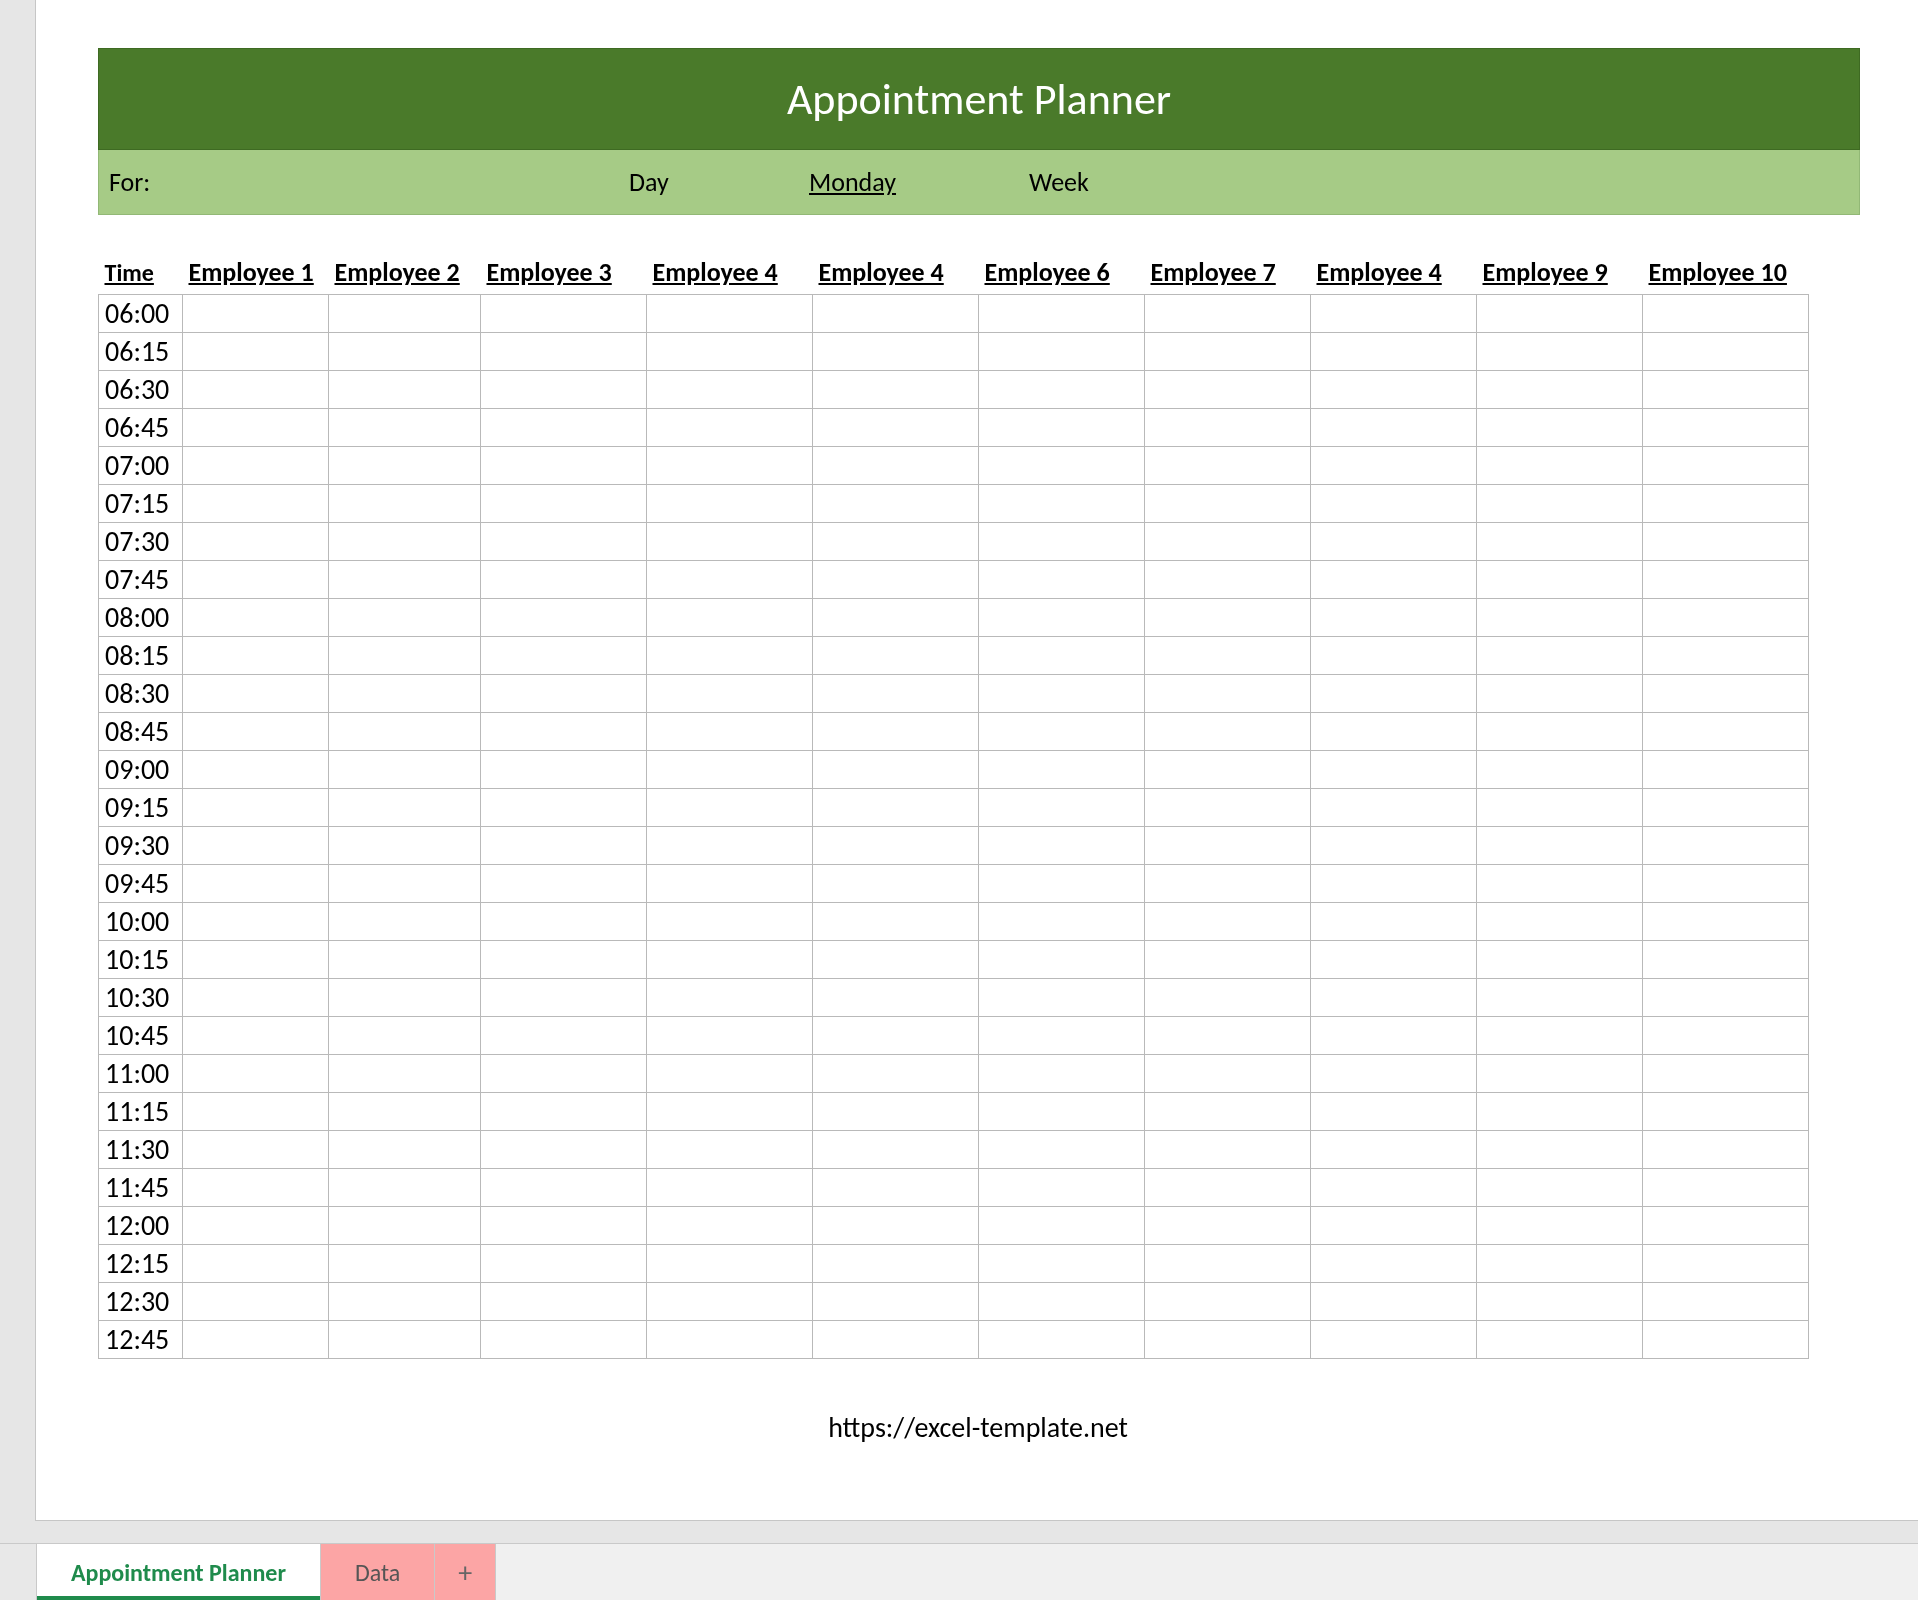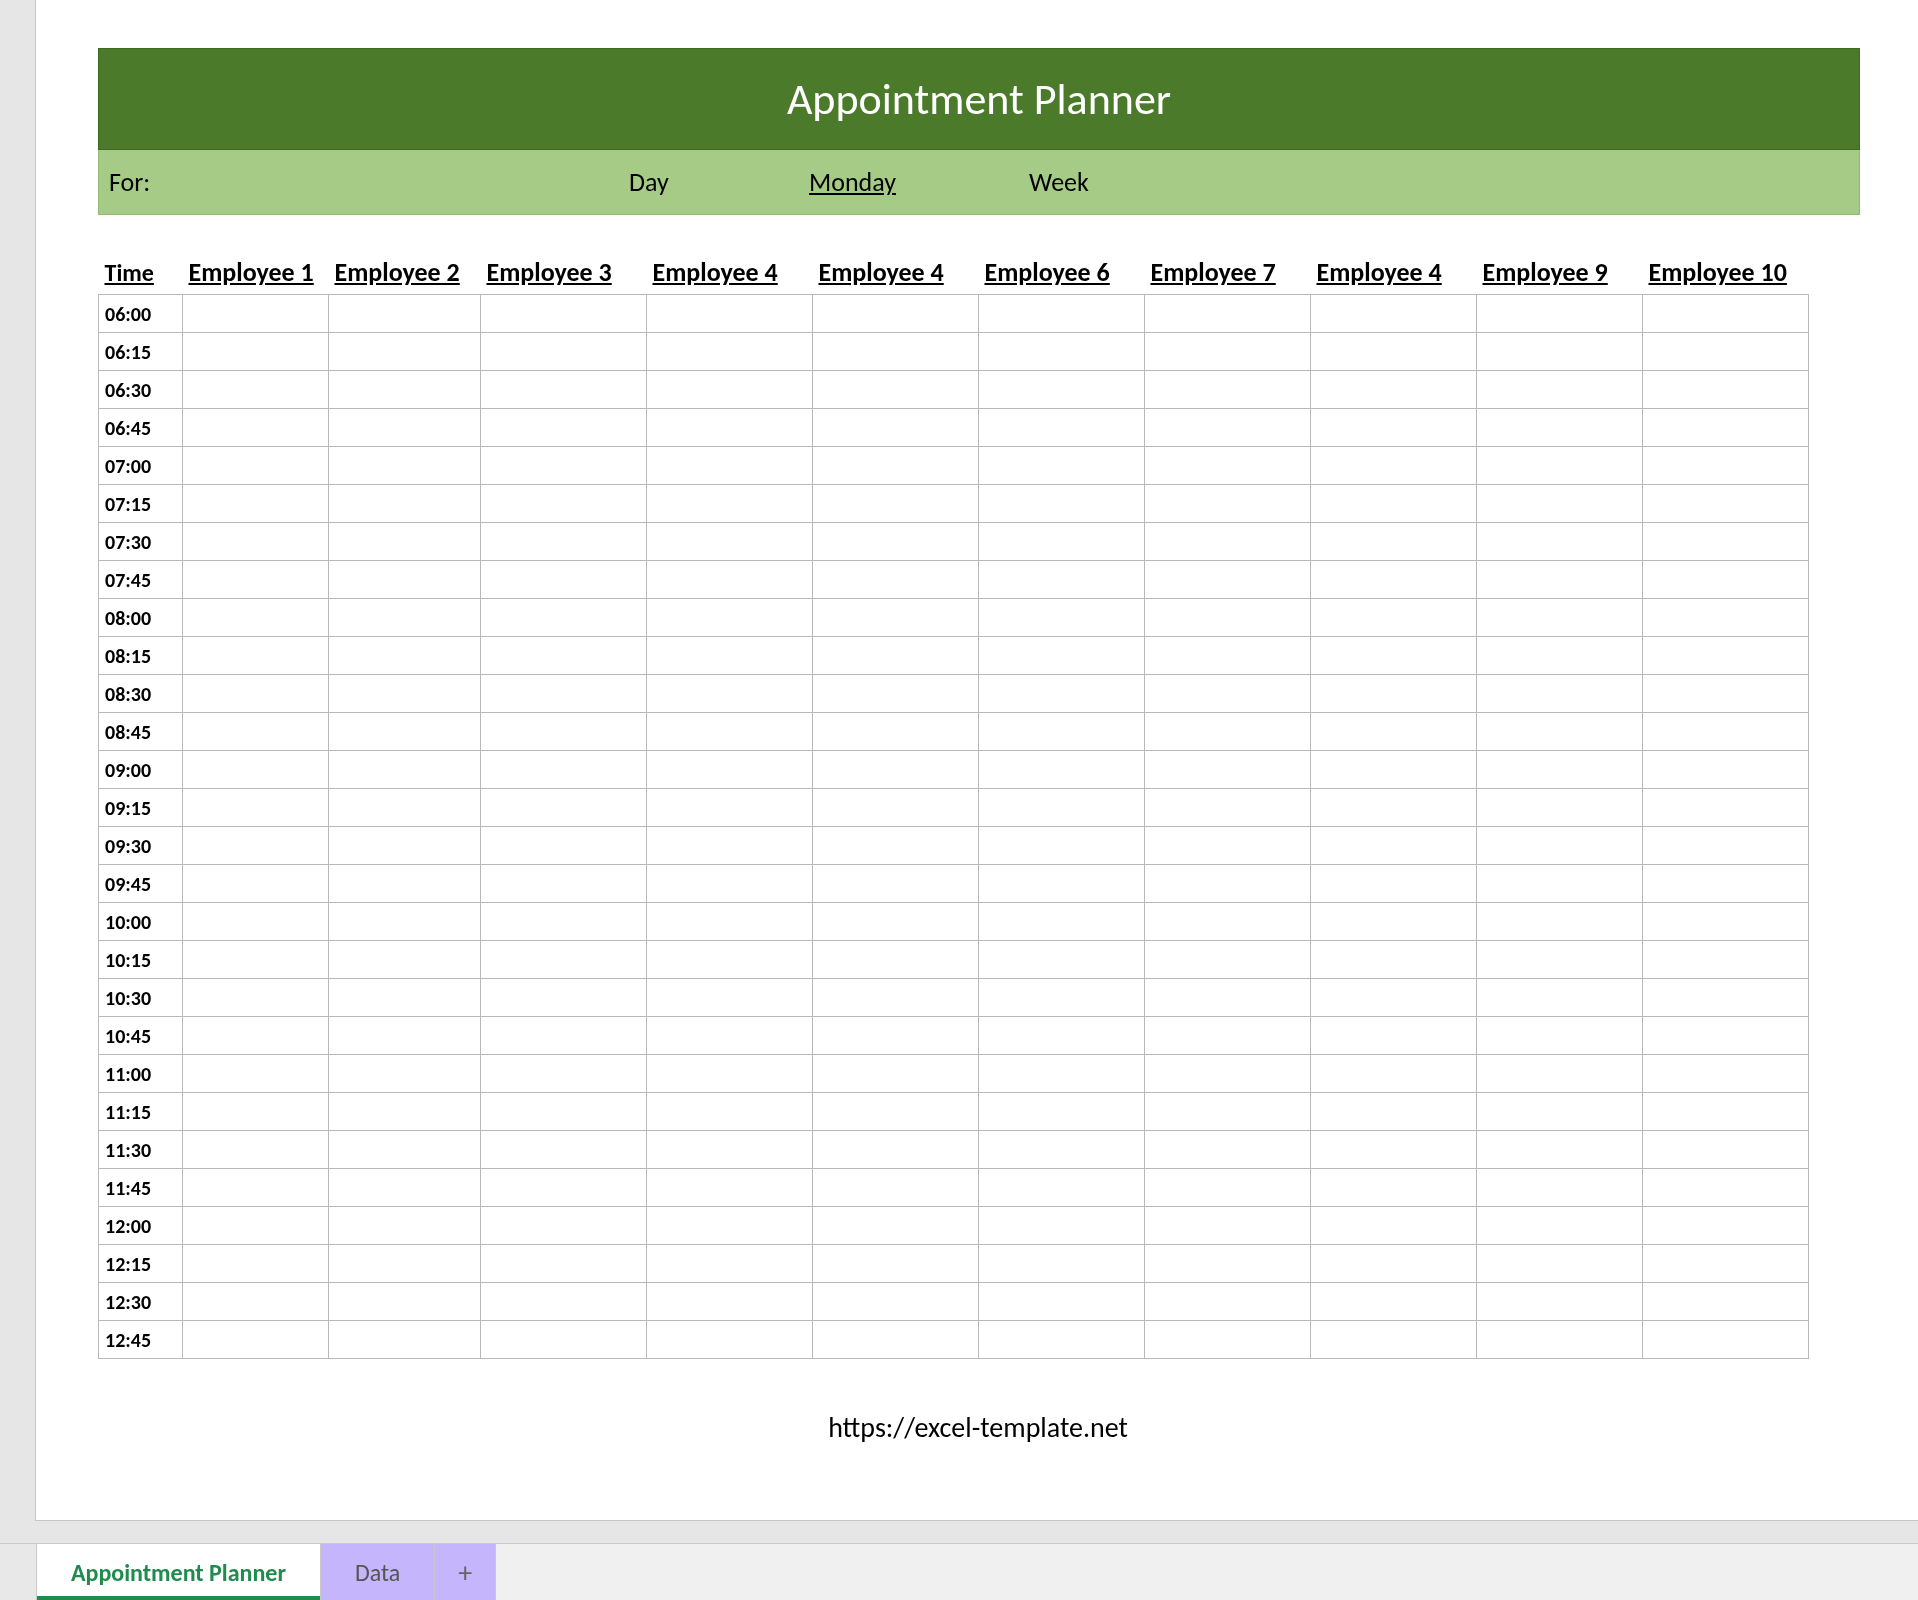--- a/index.html
+++ b/index.html
@@ -97,23 +97,23 @@
     font-size: 24px;
   }
 
   
   table.sched tbody td {
     border: 1px solid #b9b9b9;
     padding: 0 6px;
     background: #fff;
   }
   table.sched tbody td.time {
-    font-weight: 700;
+    font-weight: 400;
     text-align: left;
-    font-size: 20px;
+    font-size: 28px;
     border-left: 1px solid #b9b9b9;
   }
 
   
   col.c-time  { width: 84px; }
   col.c-emp1  { width: 146px; }
   col.c-emp2  { width: 152px; }
   col.c-emp   { width: 166px; }
 
   
@@ -142,21 +142,21 @@
   .sheet-tabs .spacer {
     width: 36px;
     border-right: 1px solid #c9c9c9;
     background: #e8e8e8;
   }
   .sheet-tabs .tab {
     padding: 0 34px;
     display: flex;
     align-items: center;
     border-right: 1px solid #c9c9c9;
-    background: #c4b5fd;
+    background: #fca5a5;
     color: #555;
     cursor: pointer;
     user-select: none;
   }
   .sheet-tabs .tab.active {
     background: #ffffff;
     color: #1f8b4c;
     font-weight: 700;
     box-shadow: inset 0 -4px 0 #1f8b4c;
   }

